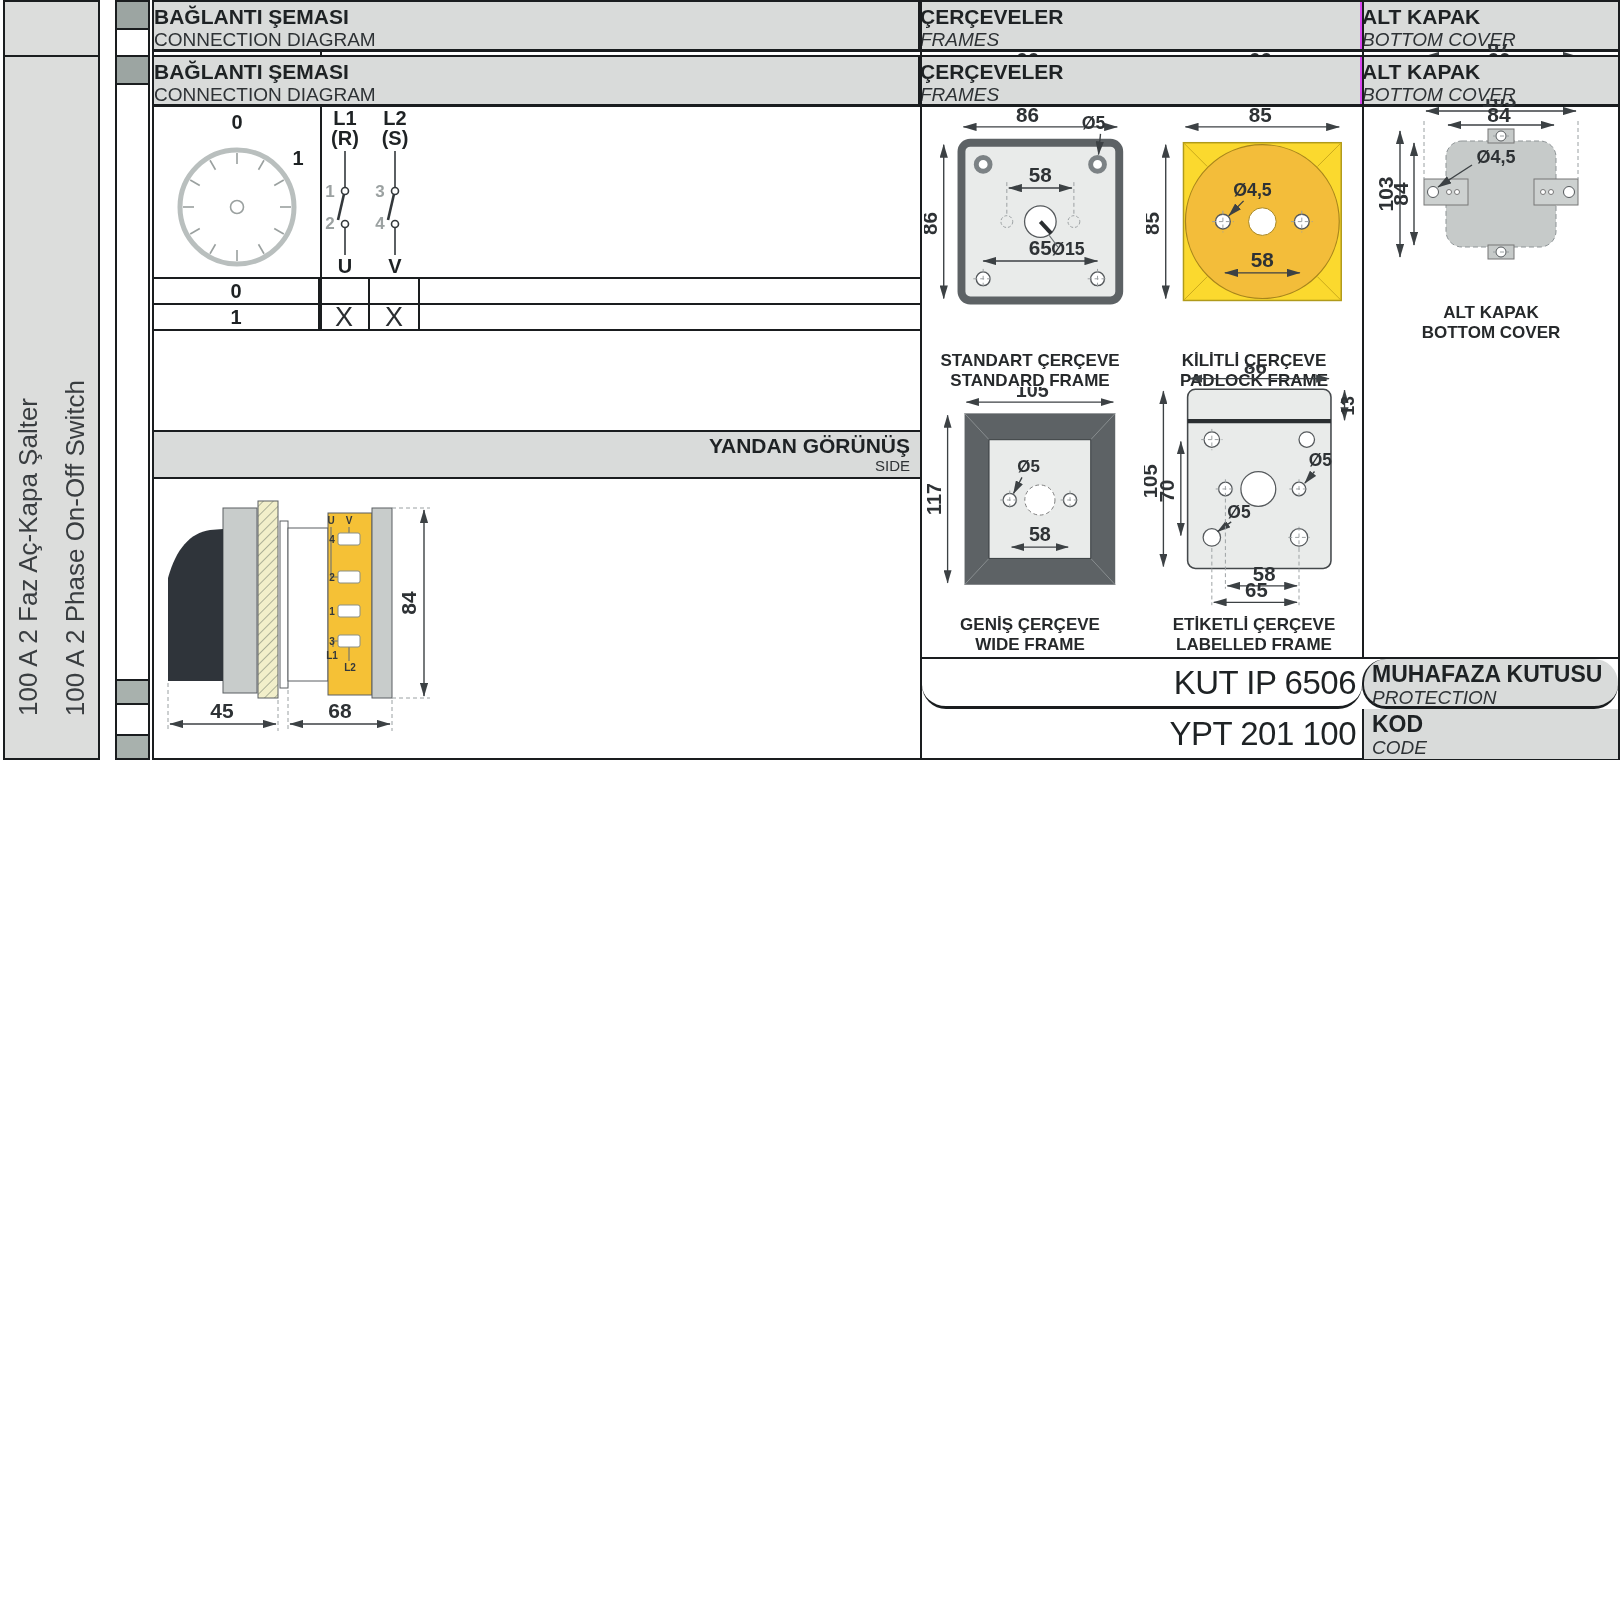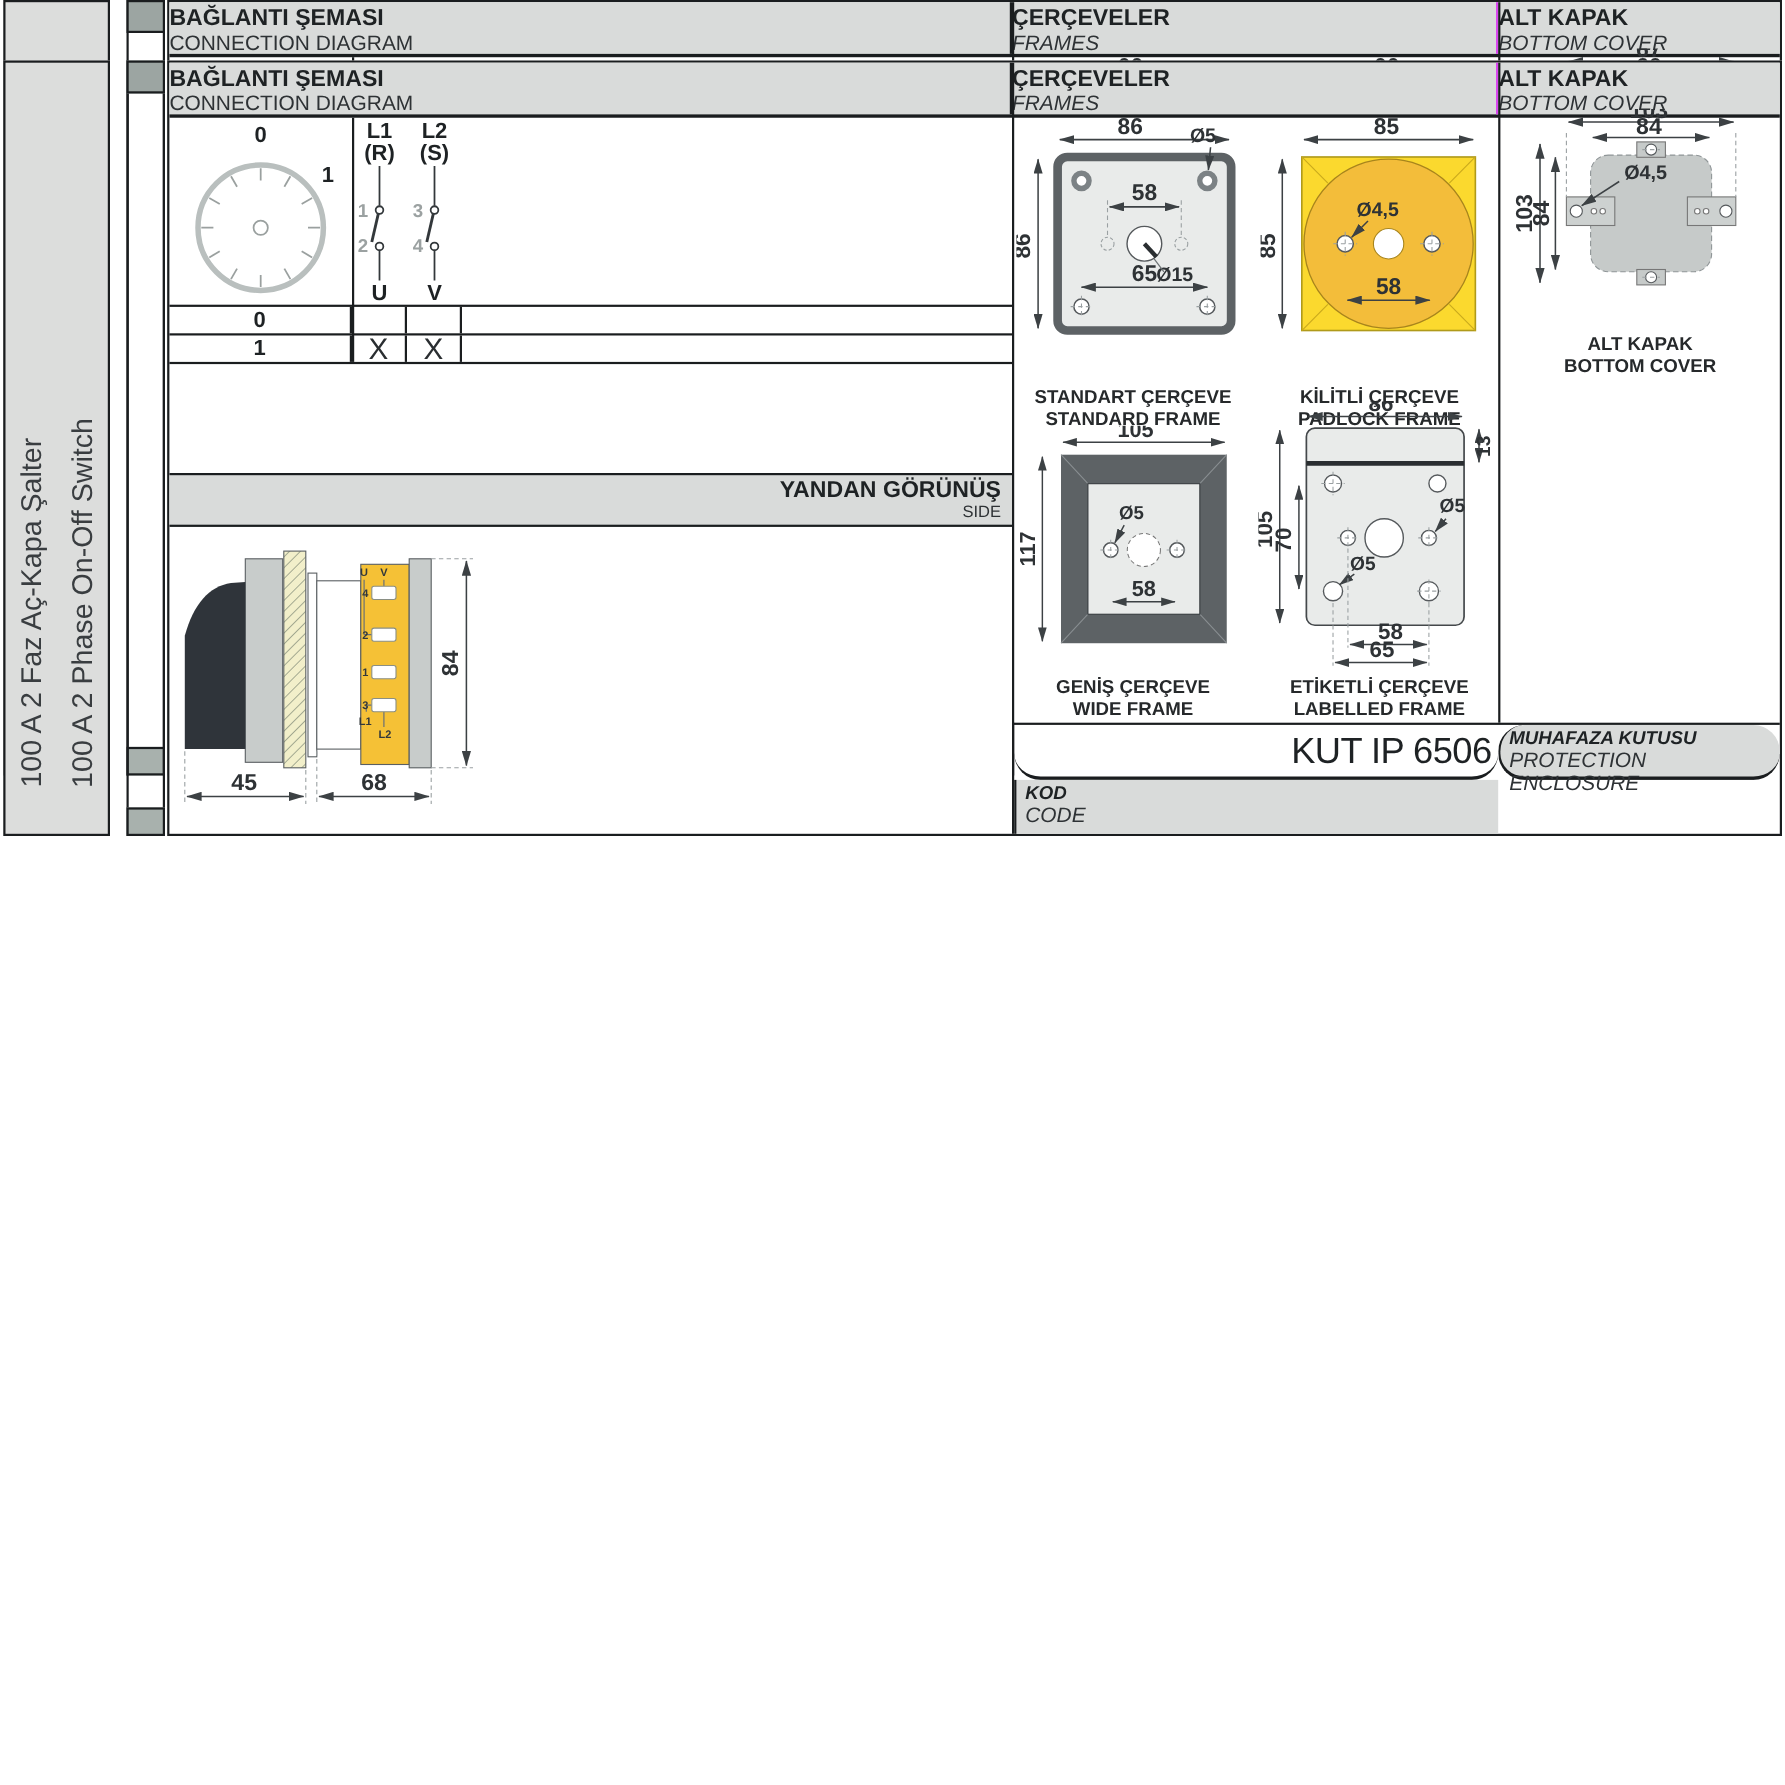--- a/index.html
+++ b/index.html
@@ -67,21 +67,21 @@
   .figsvg{position:absolute;}
   .figcap{position:absolute;text-align:center;font-weight:bold;font-size:17px;line-height:1.2;color:#26292b;}
 
   .codes{position:absolute;left:766px;top:600px;width:698px;height:101px;box-sizing:border-box;
          border-top:2px solid #1a1d1f;border-left:2px solid #1a1d1f;display:grid;
          grid-template-columns:440px 1fr;grid-template-rows:50px 1fr;}
   .cval{box-sizing:border-box;display:flex;align-items:center;justify-content:flex-end;
         padding-right:6px;font-size:33px;color:#1e2224;letter-spacing:-0.5px;}
   .clab{box-sizing:border-box;background:#d9dbda;border-left:2px solid #1a1d1f;
         padding:2px 0 0 8px;line-height:1.15;}
-  .clab b{display:block;font-size:17px;color:#1e2224;font-style:italic;}
+  .clab b{display:block;font-size:23px;color:#1e2224;}
   .clab i{display:block;font-size:19px;color:#2e3235;}
   .r1{border-bottom:3px solid #1a1d1f;border-radius:24px;}
 </style>
 </head>
 <body>
 
 <svg width="0" height="0" style="position:absolute">
   <defs>
     <marker id="ar" viewBox="0 0 10 6" refX="9.5" refY="3" markerWidth="10" markerHeight="6" orient="auto-start-reverse">
       <path d="M0,0 L10,3 L0,6 Z" fill="#3c4144"></path>
@@ -749,20 +749,21 @@
         <div>BOTTOM COVER</div>
       </div>
     </div>
 
     <div class="codes">
       <div class="cval r1">KUT IP 6506</div>
       <div class="clab r1">
         <b>MUHAFAZA KUTUSU</b>
         <i>PROTECTION ENCLOSURE</i>
       </div>
+      <div class="cval">YPT 201 100</div>
       <div class="clab">
         <b>KOD</b>
         <i>CODE</i>
       </div>
     </div>
 
   </div>
 </section>
 </div>
 

